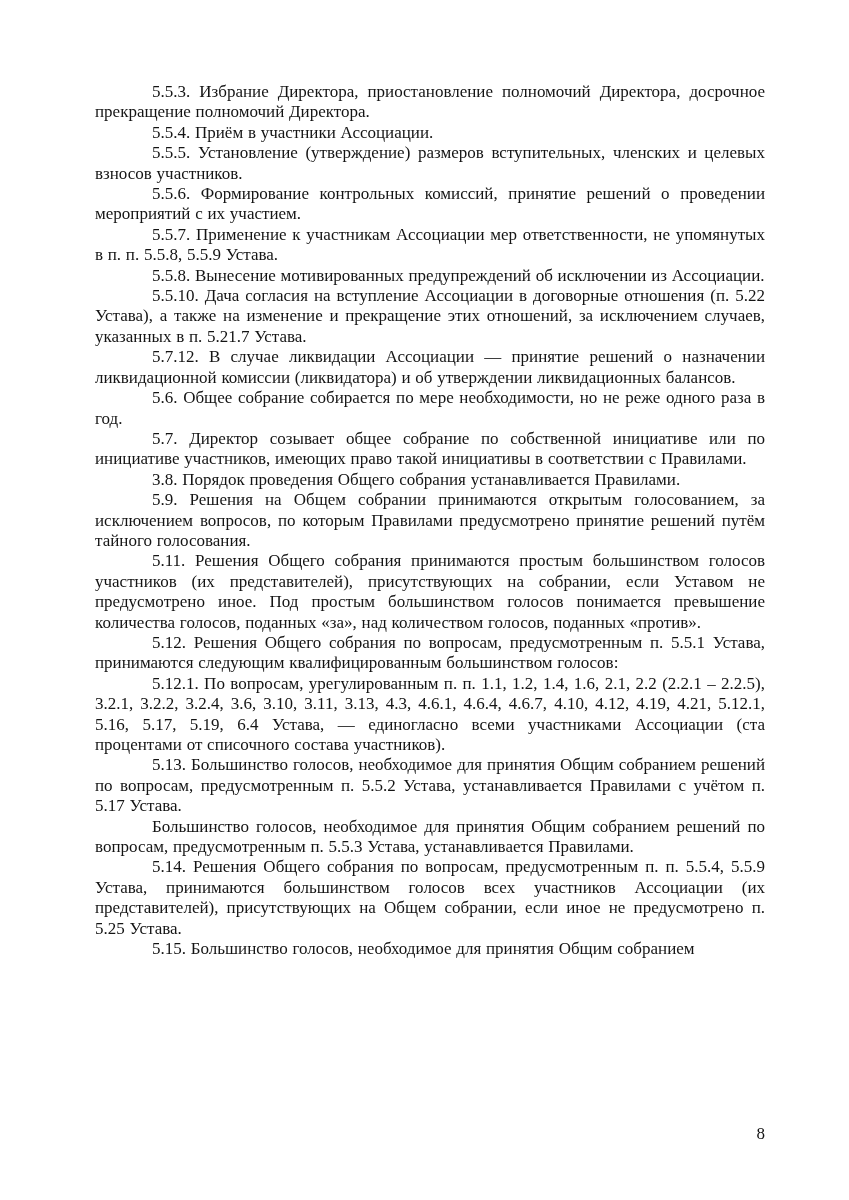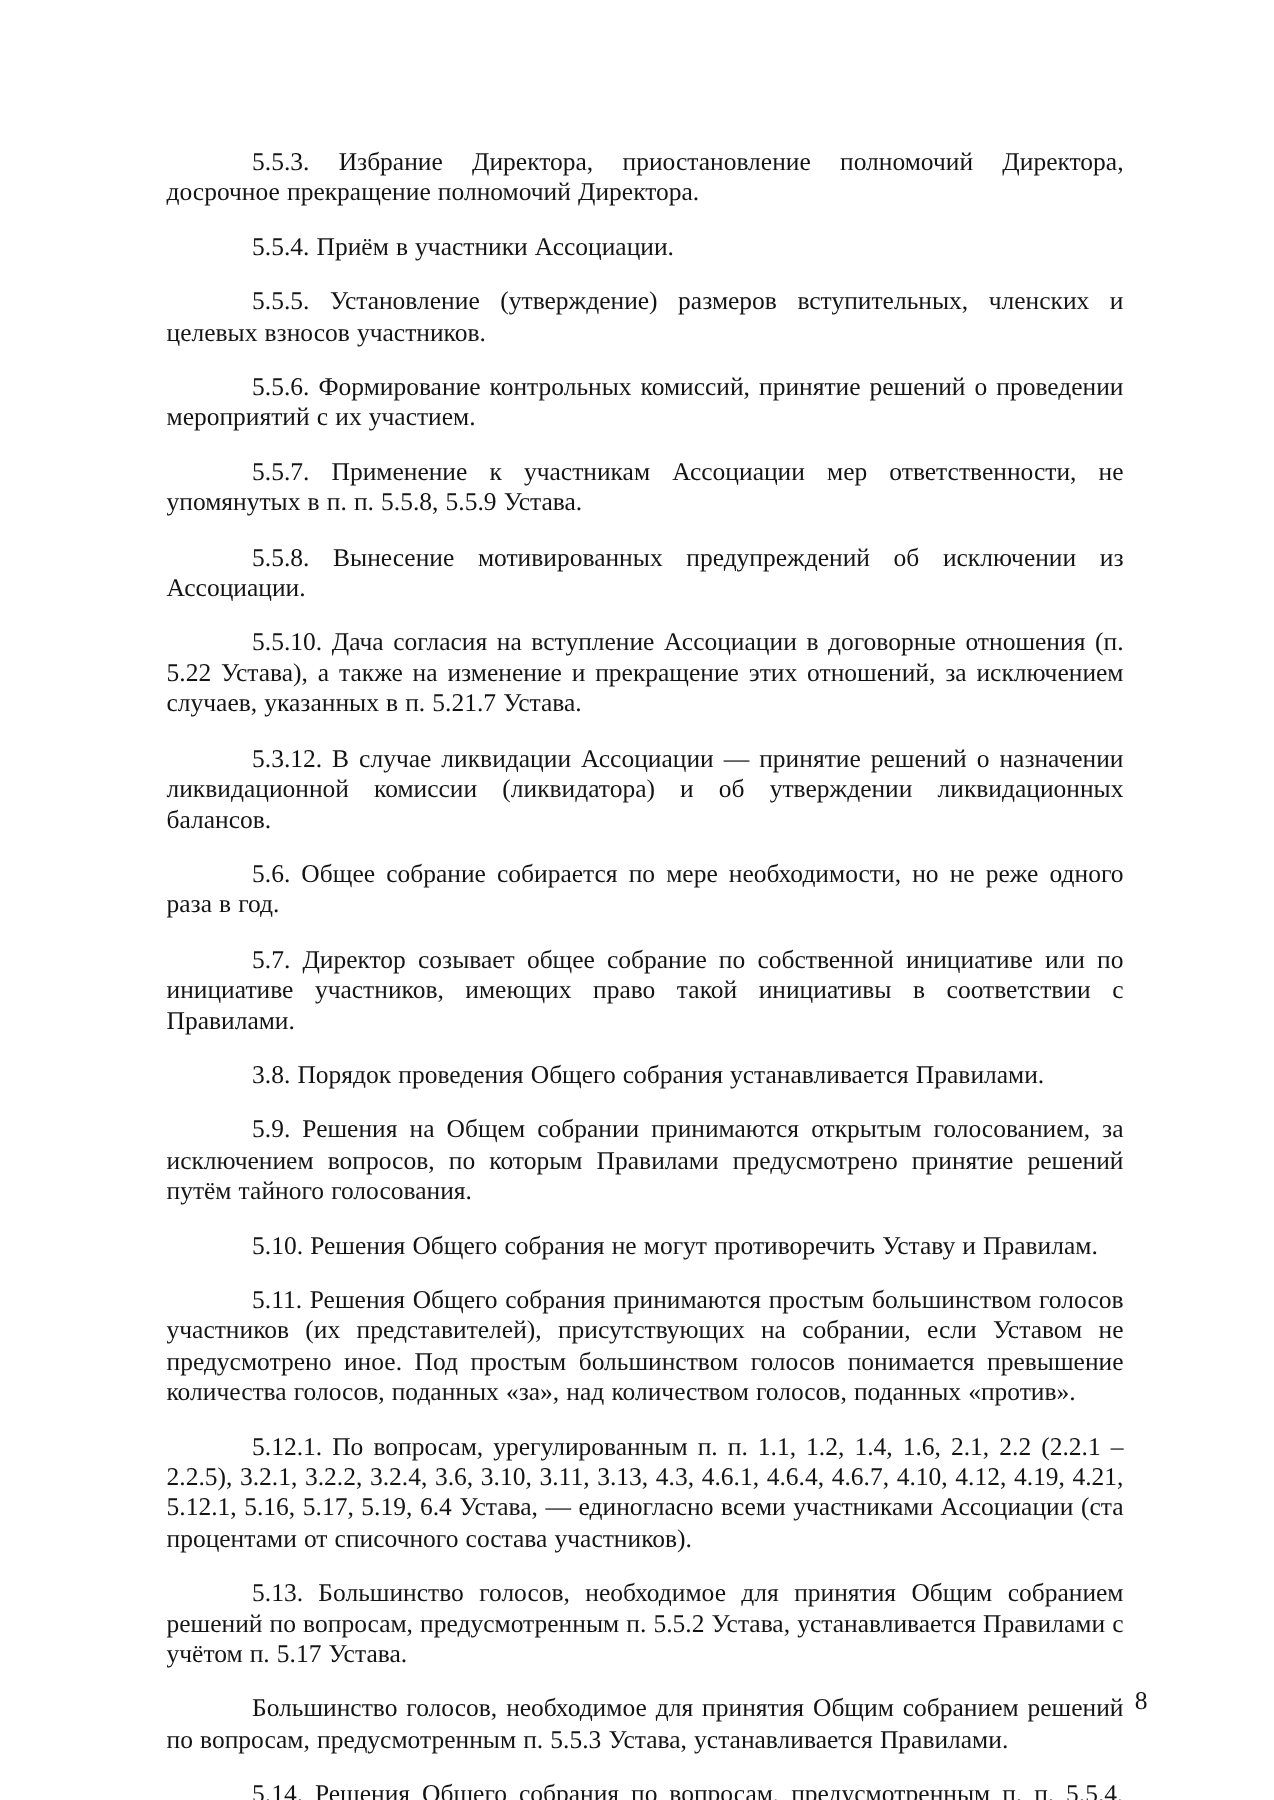--- a/index.html
+++ b/index.html
@@ -20,21 +20,21 @@
     top: 82px;
     width: 670px;
     font-family: "Liberation Serif", "DejaVu Serif", serif;
     font-size: 17px;
     line-height: 20.4px;
     color: #141414;
     text-align: justify;
     text-justify: inter-word;
   }
   .text-block p {
-    margin: 16px;
+    margin: 0;
     padding: 0;
     text-indent: 57px;
     word-spacing: 0.5px;
   }
   .page-number {
     position: absolute;
     left: 700px;
     top: 1124px;
     width: 65px;
     text-align: right;
@@ -49,27 +49,27 @@
 
 <div class="page">
   <div class="text-block">
     <p>5.5.3. Избрание Директора, приостановление полномочий Директора, досрочное прекращение полномочий Директора.</p>
     <p>5.5.4. Приём в участники Ассоциации.</p>
     <p>5.5.5. Установление (утверждение) размеров вступительных, членских и целевых взносов участников.</p>
     <p>5.5.6. Формирование контрольных комиссий, принятие решений о проведении мероприятий с их участием.</p>
     <p>5.5.7. Применение к участникам Ассоциации мер ответственности, не упомянутых в п. п. 5.5.8, 5.5.9 Устава.</p>
     <p>5.5.8. Вынесение мотивированных предупреждений об исключении из Ассоциации.</p>
     <p>5.5.10. Дача согласия на вступление Ассоциации в договорные отношения (п. 5.22 Устава), а также на изменение и прекращение этих отношений, за исключением случаев, указанных в п. 5.21.7 Устава.</p>
-    <p>5.3.12. В случае ликвидации Ассоциации — принятие решений о назначении ликвидационной комиссии (ликвидатора) и об утверждении ликвидационных балансов.</p>
+    <p>5.7.12. В случае ликвидации Ассоциации — принятие решений о назначении ликвидационной комиссии (ликвидатора) и об утверждении ликвидационных балансов.</p>
     <p>5.6. Общее собрание собирается по мере необходимости, но не реже одного раза в год.</p>
     <p>5.7. Директор созывает общее собрание по собственной инициативе или по инициативе участников, имеющих право такой инициативы в соответствии с Правилами.</p>
     <p>3.8. Порядок проведения Общего собрания устанавливается Правилами.</p>
     <p>5.9. Решения на Общем собрании принимаются открытым голосованием, за исключением вопросов, по которым Правилами предусмотрено принятие решений путём тайного голосования.</p>
-    <p>5.10. Решения Общего собрания не могут противоречить Уставу и Правилам.</p>
     <p>5.11. Решения Общего собрания принимаются простым большинством голосов участников (их представителей), присутствующих на собрании, если Уставом не предусмотрено иное. Под простым большинством голосов понимается превышение количества голосов, поданных «за», над количеством голосов, поданных «против».</p>
+    <p>5.12. Решения Общего собрания по вопросам, предусмотренным п. 5.5.1 Устава, принимаются следующим квалифицированным большинством голосов:</p>
     <p>5.12.1. По вопросам, урегулированным п. п. 1.1, 1.2, 1.4, 1.6, 2.1, 2.2 (2.2.1 – 2.2.5), 3.2.1, 3.2.2, 3.2.4, 3.6, 3.10, 3.11, 3.13, 4.3, 4.6.1, 4.6.4, 4.6.7, 4.10, 4.12, 4.19, 4.21, 5.12.1, 5.16, 5.17, 5.19, 6.4 Устава, — единогласно всеми участниками Ассоциации (ста процентами от списочного состава участников).</p>
     <p>5.13. Большинство голосов, необходимое для принятия Общим собранием решений по вопросам, предусмотренным п. 5.5.2 Устава, устанавливается Правилами с учётом п. 5.17 Устава.</p>
     <p>Большинство голосов, необходимое для принятия Общим собранием решений по вопросам, предусмотренным п. 5.5.3 Устава, устанавливается Правилами.</p>
     <p>5.14. Решения Общего собрания по вопросам, предусмотренным п. п. 5.5.4, 5.5.9 Устава, принимаются большинством голосов всех участников Ассоциации (их представителей), присутствующих на Общем собрании, если иное не предусмотрено п. 5.25 Устава.</p>
     <p>5.15. Большинство голосов, необходимое для принятия Общим собранием</p>
   </div>
   <div class="page-number">8</div>
 </div>
 
 </body></html>

